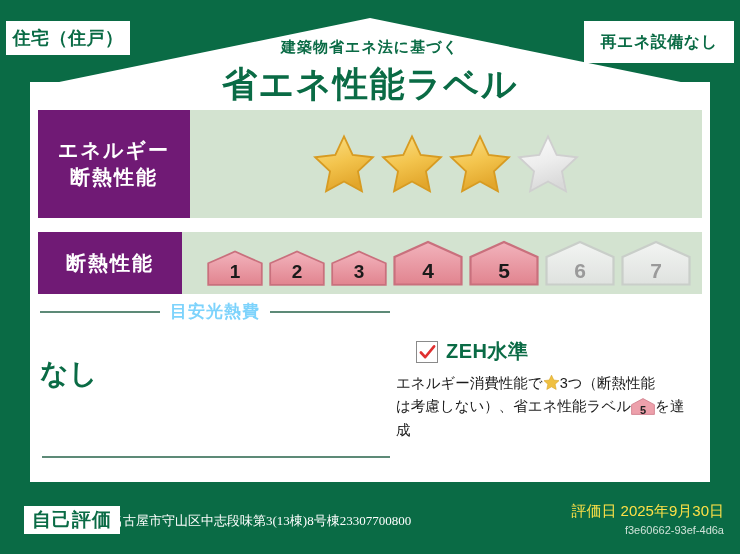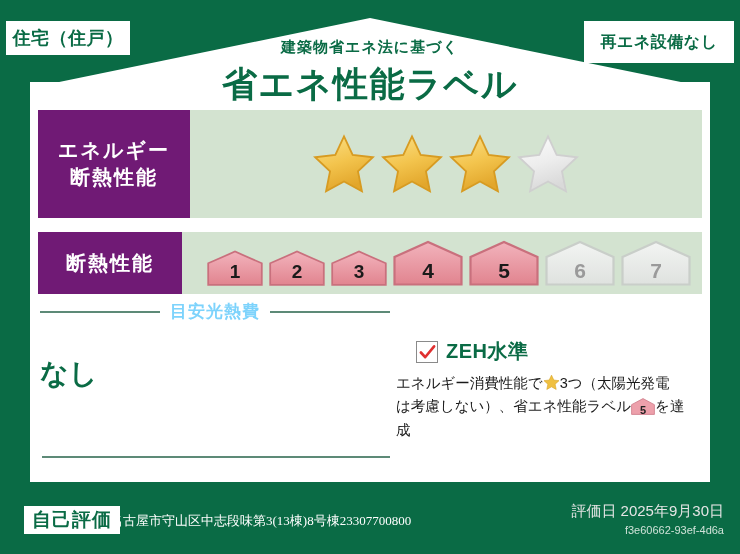--- a/index.html
+++ b/index.html
@@ -179,21 +179,21 @@
     position: absolute;
     left: 110px; top: 24px;
     color: #ffffff;
     font-size: 13px;
     white-space: nowrap;
     font-family: Liberation Serif, serif;
   }
   #eval-date {
     position: absolute;
     right: 16px; top: 14px;
-    color: #e5e5e5;
+    color: #fde047;
     font-size: 15px;
     text-align: right;
     white-space: nowrap;
   }
   #doc-id {
     position: absolute;
     right: 16px; top: 36px;
     color: #cfe2d8;
     font-size: 11px;
     text-align: right;
@@ -380,21 +380,21 @@
           <path d="M2 9 L6.5 14 L16 2.5" fill="none" stroke="#e03030" stroke-width="2.8" stroke-linecap="round" stroke-linejoin="round"></path>
         </svg>
       </span>
       <span id="zeh-title">ZEH水準</span>
     </div>
     <div id="zeh-desc">
       <span>エネルギー消費性能で</span><span class="inline-star">
         <svg viewBox="0 0 24 24">
             <polygon points="12,1.6 15.2,8.5 22.6,9.4 17.1,14.4 18.6,21.8 12,18.1 5.4,21.8 6.9,14.4 1.4,9.4 8.8,8.5" fill="#f0c040" stroke="#d9a72c" stroke-width="0.9"></polygon>
           </svg>
-      </span><span>3つ（太陽光発電</span><br>
+      </span><span>3つ（断熱性能</span><br>
       <span>は考慮しない）、省エネ性能ラベル</span><span class="inline-house">
         <svg viewBox="0 0 40 28" preserveAspectRatio="none">
           <polygon points="1,27 1,11 20,1 39,11 39,27" fill="#eda0ab" stroke="#cf7f8c" stroke-width="1.4"></polygon>
         </svg>
         <span>5</span>
       </span><span>を達成</span>
     </div>
   </div>
 
   <div id="footer">

